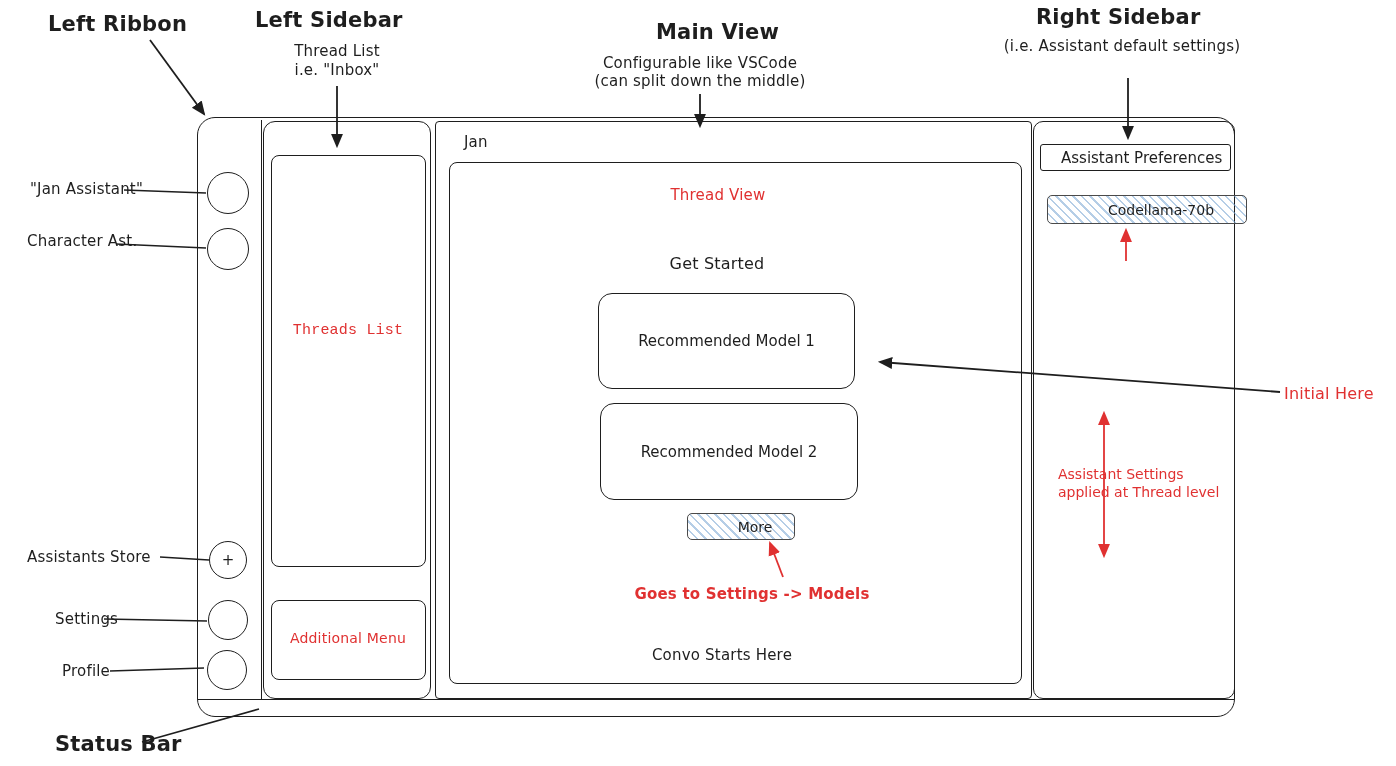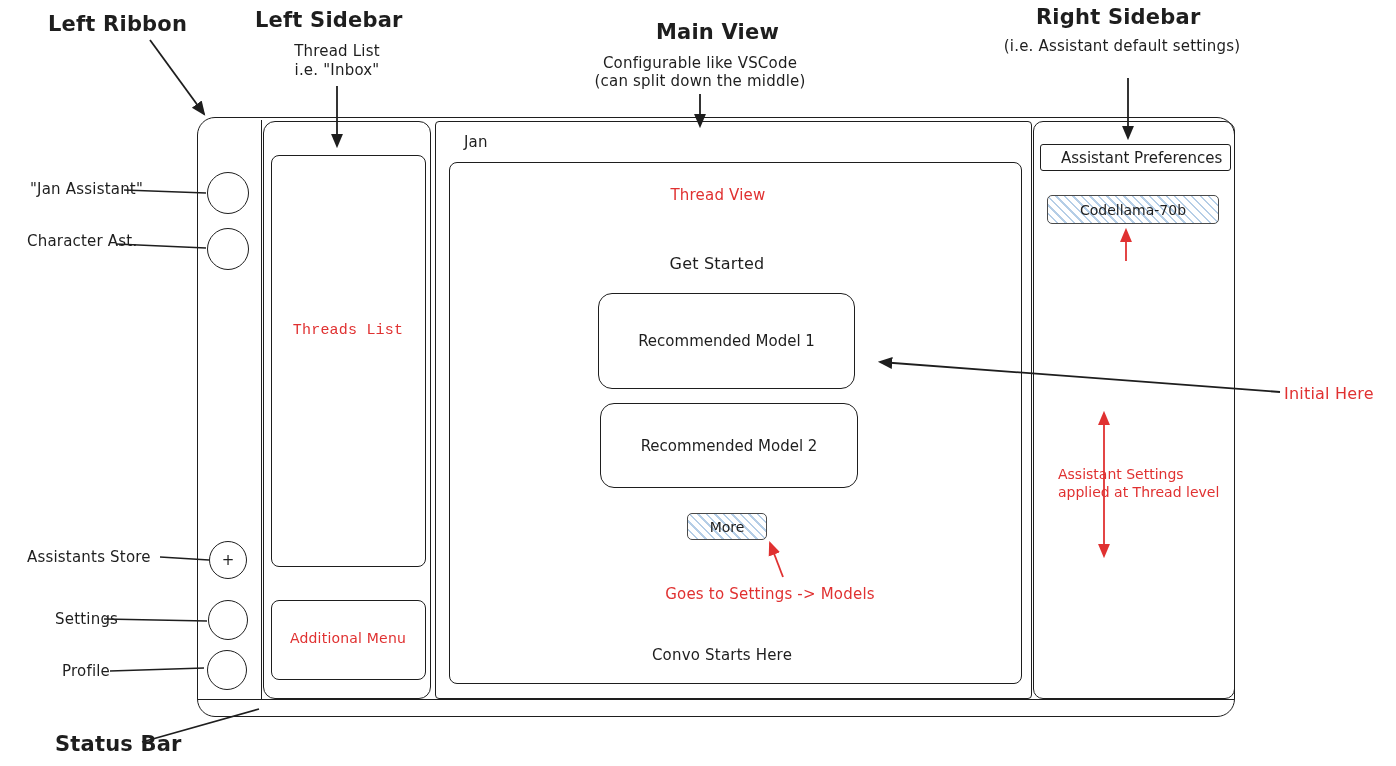--- a/index.html
+++ b/index.html
@@ -1,20 +1,20 @@
 <!DOCTYPE html>
 <html><head>
 <meta charset="utf-8">
 <style>
   html,body{margin:0;padding:0;background:#ffffff;}
   #canvas{
     position:relative;width:1396px;height:766px;background:#ffffff;overflow:hidden;
     font-family:"DejaVu Sans", sans-serif;color:#1e1e1e;
   }
-  .abs{position:absolute;}
+  .abs{position:absolute;padding-left:28px;}
   .label{position:absolute;white-space:nowrap;color:#1e1e1e;letter-spacing:.2px;}
   .big{font-size:21px;font-weight:bold;}
   .med{font-size:15px;}
   .sm{font-size:14px;}
   .red{color:#e03131;}
   .ctr{transform:translateX(-50%);}
   .box{position:absolute;border:1.8px solid #1e1e1e;border-radius:8px;background:transparent;box-sizing:border-box;}
   .thin{border-width:1.5px;}
   .circle{position:absolute;border:1.8px solid #1e1e1e;border-radius:50%;background:#fff;box-sizing:border-box;display:flex;align-items:center;justify-content:center;}
   .vline{position:absolute;border-left:1.8px solid #1e1e1e;width:0;}
@@ -51,29 +51,29 @@
 
   <div class="box" style="left:435px;top:121px;width:597px;height:578px;border-radius:4px;"></div>
   <div class="label med" style="left:464px;top:133px;">Jan</div>
   <div class="box thin" style="left:449px;top:162px;width:573px;height:522px;"></div>
   <div class="label med red ctr" style="left:718px;top:186px;">Thread View</div>
   <div class="label" style="left:717px;top:254px;font-size:16px;transform:translateX(-50%);">Get Started</div>
 
   <div class="box flexc" style="left:598px;top:293px;width:257px;height:96px;border-radius:14px;font-size:15px;">
     <span>Recommended Model 1</span>
   </div>
-  <div class="box flexc" style="left:600px;top:403px;width:258px;height:85px;border-radius:14px;font-size:15px;">
+  <div class="box flexc" style="left:600px;top:403px;width:258px;height:97px;border-radius:14px;font-size:15px;">
     <span>Recommended Model 2</span>
   </div>
 
   <div class="abs hatch flexc" style="left:687px;top:513px;width:78px;height:25px;border-radius:5px;font-size:14px;">
     <span>More</span>
   </div>
 
-  <div class="label med red ctr" style="left:770px;top:585px;">Goes to Settings -&gt; Models</div>
+  <div class="label med red ctr" style="left:752px;top:585px;font-weight:bold;">Goes to Settings -&gt; Models</div>
   <div class="label med ctr" style="left:722px;top:646px;">Convo Starts Here</div>
 
   <div class="box" style="left:1033px;top:121px;width:202px;height:578px;border-radius:10px;"></div>
   <div class="box thin" style="left:1040px;top:144px;width:191px;height:27px;border-radius:3px;display:flex;align-items:center;padding-left:20px;font-size:15px;">
     <span>Assistant Preferences</span>
   </div>
   <div class="abs hatch flexc" style="left:1047px;top:195px;width:170px;height:27px;border-radius:5px;font-size:14px;">
     <span>Codellama-70b</span>
   </div>
   <div class="note sm red" style="left:1058px;top:466px;width:168px;">Assistant Settings applied at Thread level</div>

